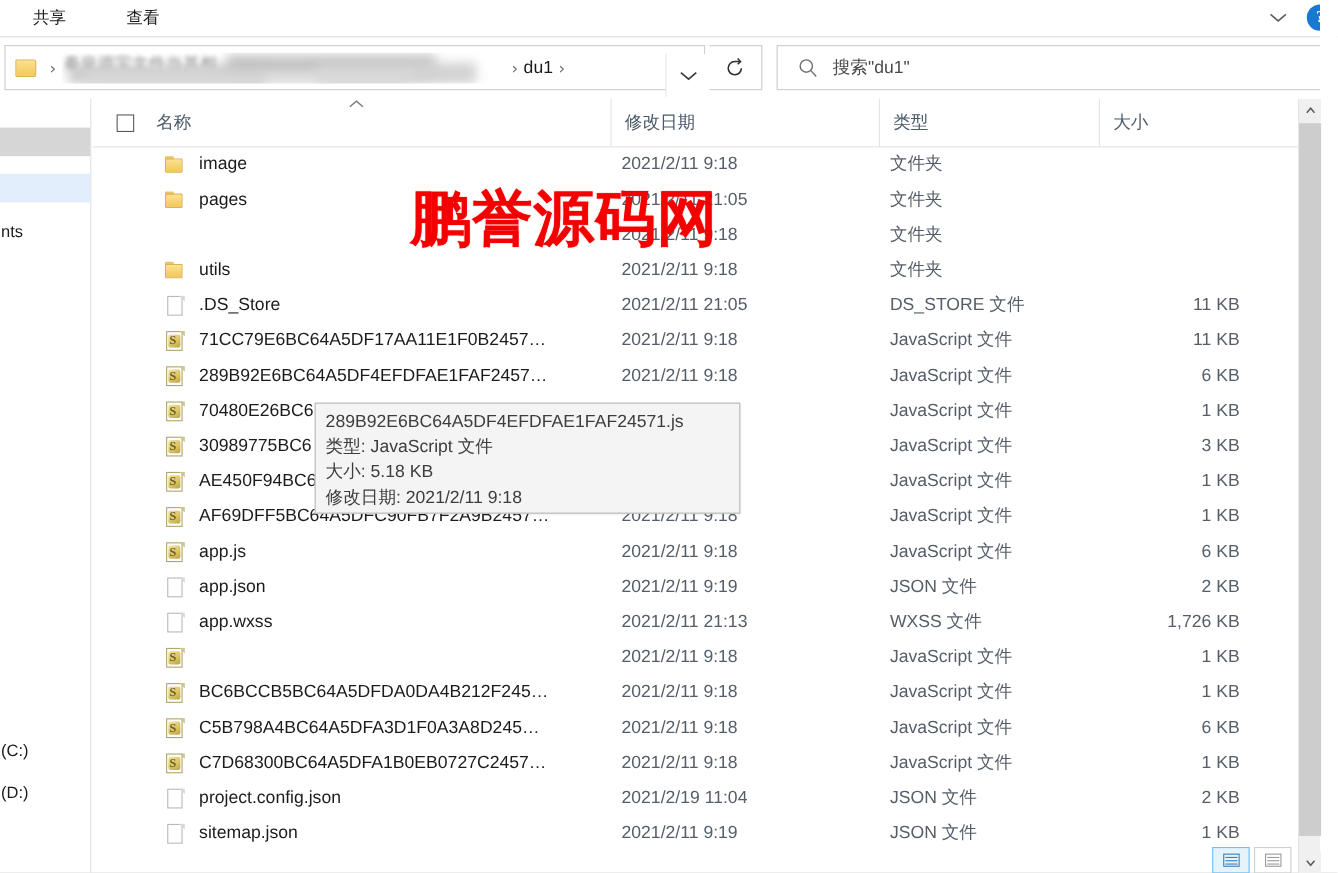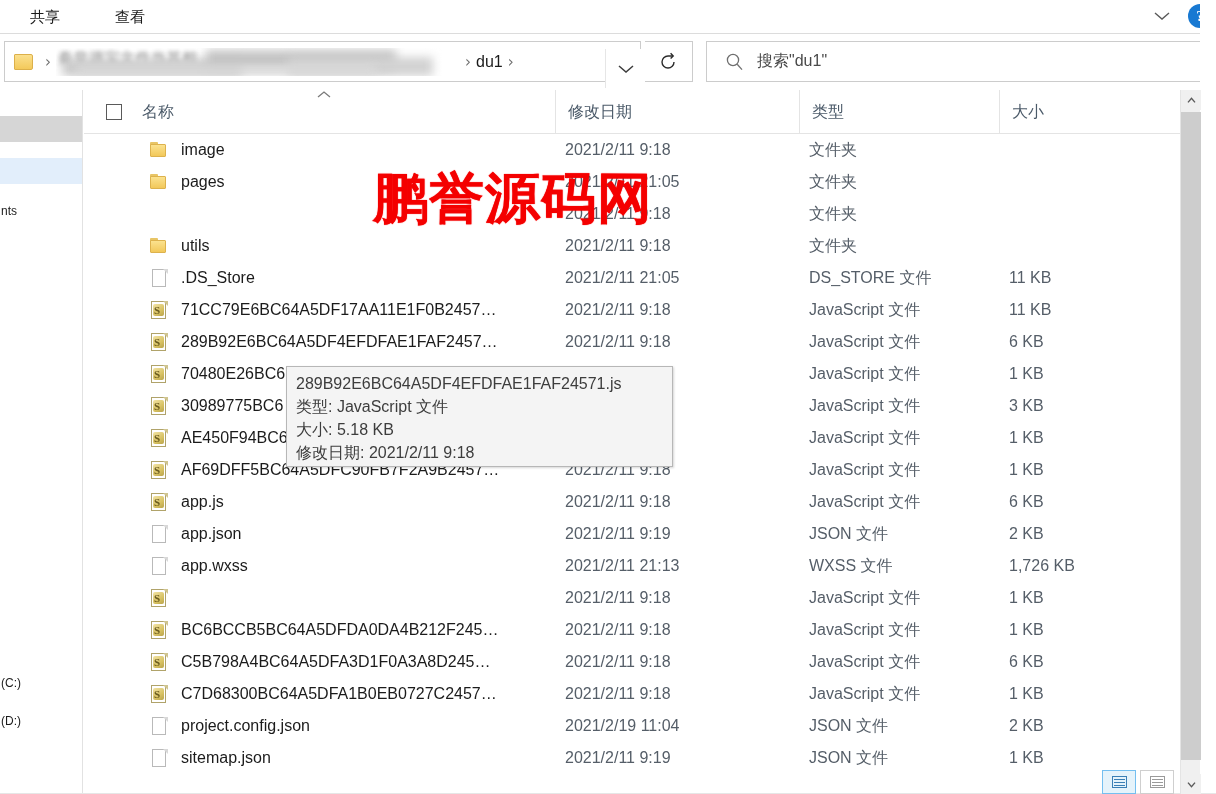--- a/index.html
+++ b/index.html
@@ -156,21 +156,21 @@
   .navpane {
     position: absolute; left: 0; top: 90px;
     width: 83px; height: 704px;
     background: #ffffff;
     border-right: 1px solid #e2e2e2;
     overflow: hidden;
   }
   .np-item {
     position: absolute; left: 0;
     width: 100px; height: 26px;
-    font-size: 12px; color: #1b1b1b;
+    font-size: 15px; color: #1b1b1b;
     line-height: 26px;
     white-space: nowrap;
     padding-left: 1px;
   }
   .np-item.blurred { background: #d6d6d6; }
   .np-item.selected { background: #e2eefb; }
 
   
   .listpane {
     position: absolute; left: 84px; top: 90px;
@@ -234,21 +234,21 @@
     position: absolute; left: 715px; top: 0;
     height: 32px; line-height: 32px;
     font-size: 16px; color: #555e68;
     white-space: nowrap;
   }
   .cell-size {
     position: absolute; left: 915px; top: 0;
     width: 118px;
     height: 32px; line-height: 32px;
     font-size: 16px; color: #555e68;
-    text-align: left;
+    text-align: right;
     white-space: nowrap;
   }
 
   
   .ficon {
     flex: 0 0 auto;
     margin-left: 55px;
     margin-right: 12px;
     width: 20px; height: 20px;
     position: relative;

